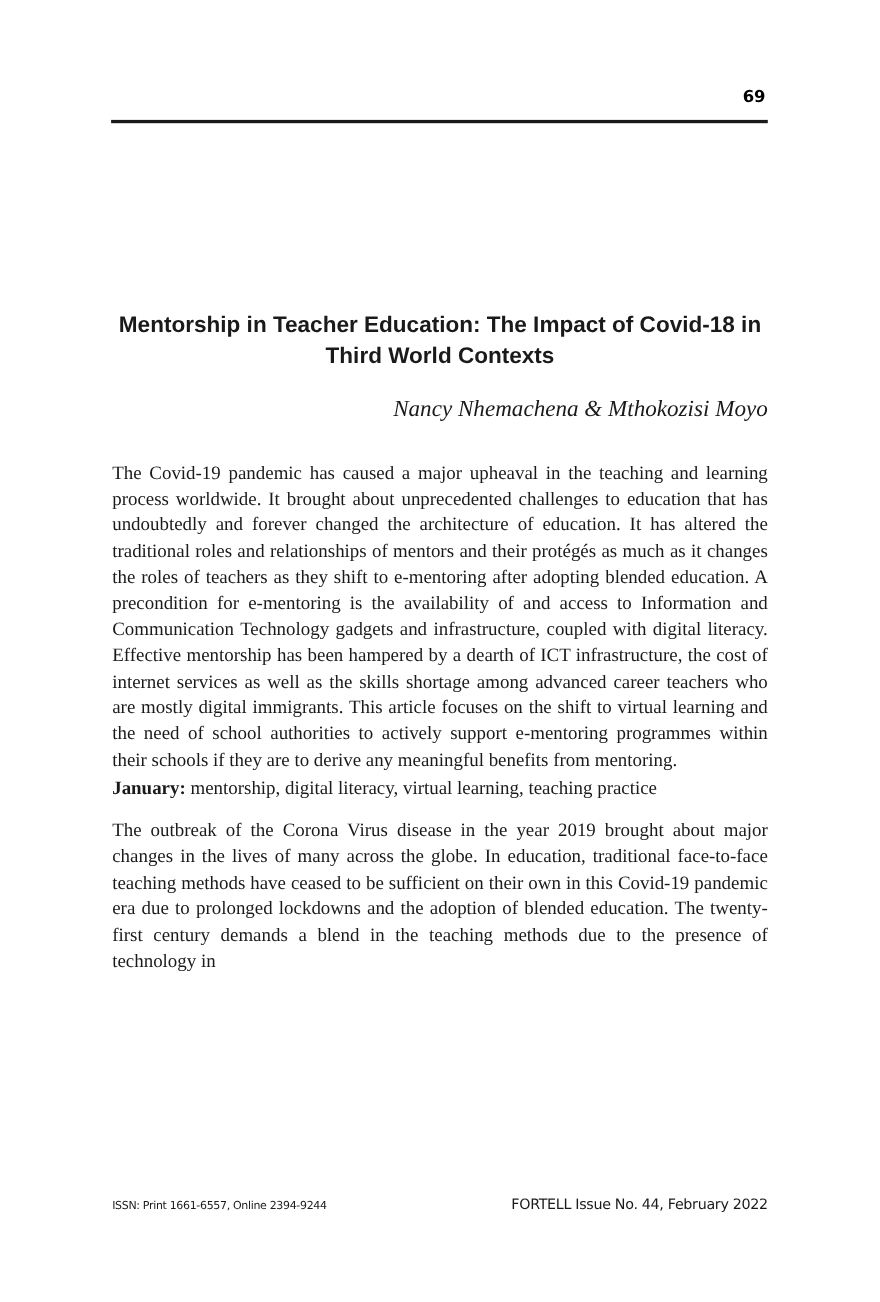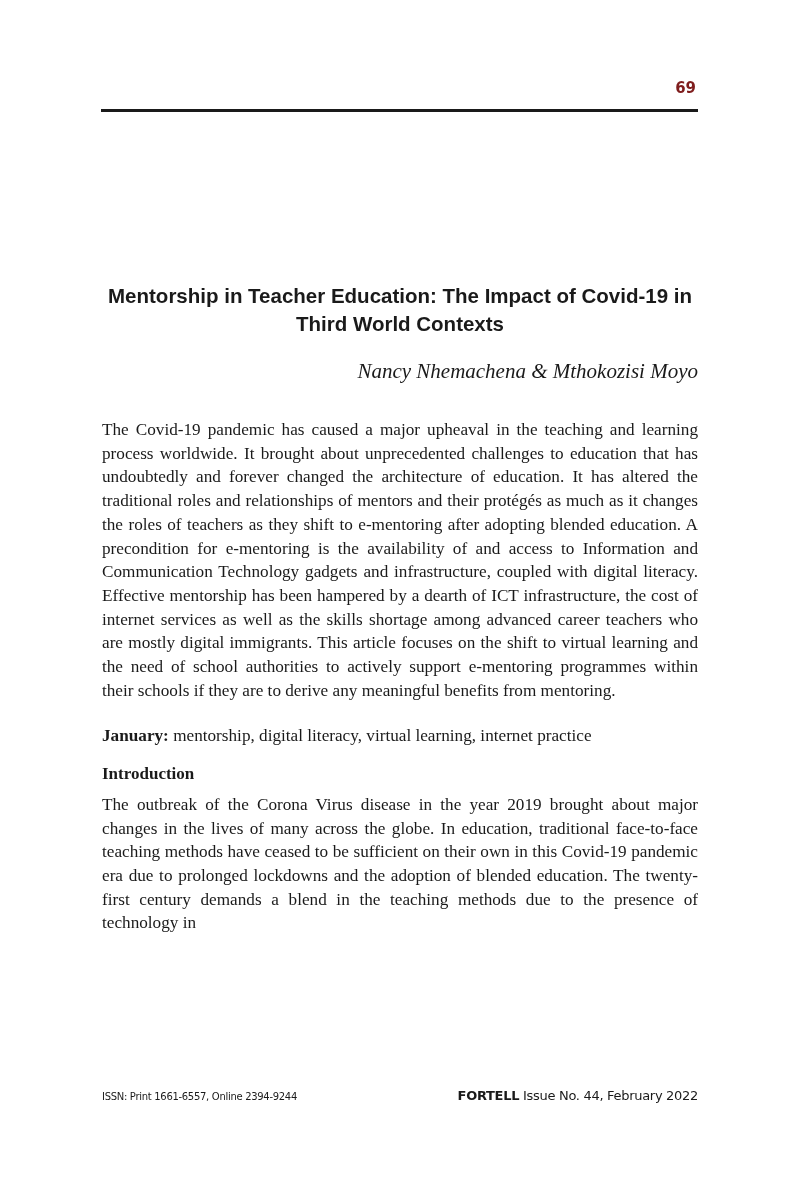--- a/index.html
+++ b/index.html
@@ -14,21 +14,21 @@
       overflow: hidden;
       color: #1a1a1a;
     }
     .page-number {
       position: absolute;
       top: 79px;
       right: 104px;
       font-family: "DejaVu Sans", sans-serif;
       font-weight: bold;
       font-size: 15px;
-      color: #7f1d1d;
+      color: #000000;
     }
     .header-rule {
       position: absolute;
       top: 109px;
       left: 101px;
       width: 597px;
       height: 3px;
       background: #1a1a1a;
     }
     .title {
@@ -67,21 +67,21 @@
       font-weight: bold;
       font-size: 17px;
       margin: 0 0 6px 0;
     }
     .para {
       margin: 0;
       text-align: justify;
       text-align-last: left;
     }
     .abstract-para {
-      margin-bottom: 22px;
+      margin-bottom: 3px;
       font-family: Liberation Serif, serif;
     }
     .keywords {
       margin: 0 0 14px 0;
       text-align: justify;
     }
     .keywords-label {
       font-weight: bold;
     }
     .intro-heading {
@@ -99,44 +99,43 @@
     .footer-right {
       position: absolute;
       top: 1088px;
       right: 102px;
       font-family: "DejaVu Sans", sans-serif;
       font-size: 13px;
       letter-spacing: -0.3px;
       color: #1a1a1a;
     }
     .footer-brand {
-      font-weight: bold;
+      font-weight: normal;
       text-align: right;
     }
   </style>
 </head>
 <body>
 
 <div>
 
   <div class="page-number">69</div>
   <div class="header-rule"></div>
 
-  <h1 class="title">Mentorship in Teacher Education: The Impact of Covid-19 in Third World Contexts</h1>
+  <h1 class="title">Mentorship in Teacher Education: The Impact of Covid-18 in Third World Contexts</h1>
 
   <div class="authors">Nancy Nhemachena &amp; Mthokozisi Moyo</div>
 
   <div class="content">
     <p class="para abstract-para">The Covid-19 pandemic has caused a major upheaval in the teaching and learning process worldwide. It brought about unprecedented challenges to education that has undoubtedly and forever changed the architecture of education. It has altered the traditional roles and relationships of mentors and their protégés as much as it changes the roles of teachers as they shift to e-mentoring after adopting blended education. A precondition for e-mentoring is the availability of and access to Information and Communication Technology gadgets and infrastructure, coupled with digital literacy. Effective mentorship has been hampered by a dearth of ICT infrastructure, the cost of internet services as well as the skills shortage among advanced career teachers who are mostly digital immigrants. This article focuses on the shift to virtual learning and the need of school authorities to actively support e-mentoring programmes within their schools if they are to derive any meaningful benefits from mentoring.</p>
 
     <p class="keywords">
-      <span class="keywords-label">January:</span><span> mentorship, digital literacy, virtual learning, internet practice</span>
+      <span class="keywords-label">January:</span><span> mentorship, digital literacy, virtual learning, teaching practice</span>
     </p>
 
-    <div class="section-heading intro-heading">Introduction</div>
     <p class="para">The outbreak of the Corona Virus disease in the year 2019 brought about major changes in the lives of many across the globe. In education, traditional face-to-face teaching methods have ceased to be sufficient on their own in this Covid-19 pandemic era due to prolonged lockdowns and the adoption of blended education. The twenty-first century demands a blend in the teaching methods due to the presence of technology in</p>
   </div>
 
   <div class="footer-left">ISSN: Print 1661-6557, Online 2394-9244</div>
   <div class="footer-right">
     <span class="footer-brand">FORTELL</span><span> Issue No. 44, February 2022</span>
   </div>
 
 </div>
 

